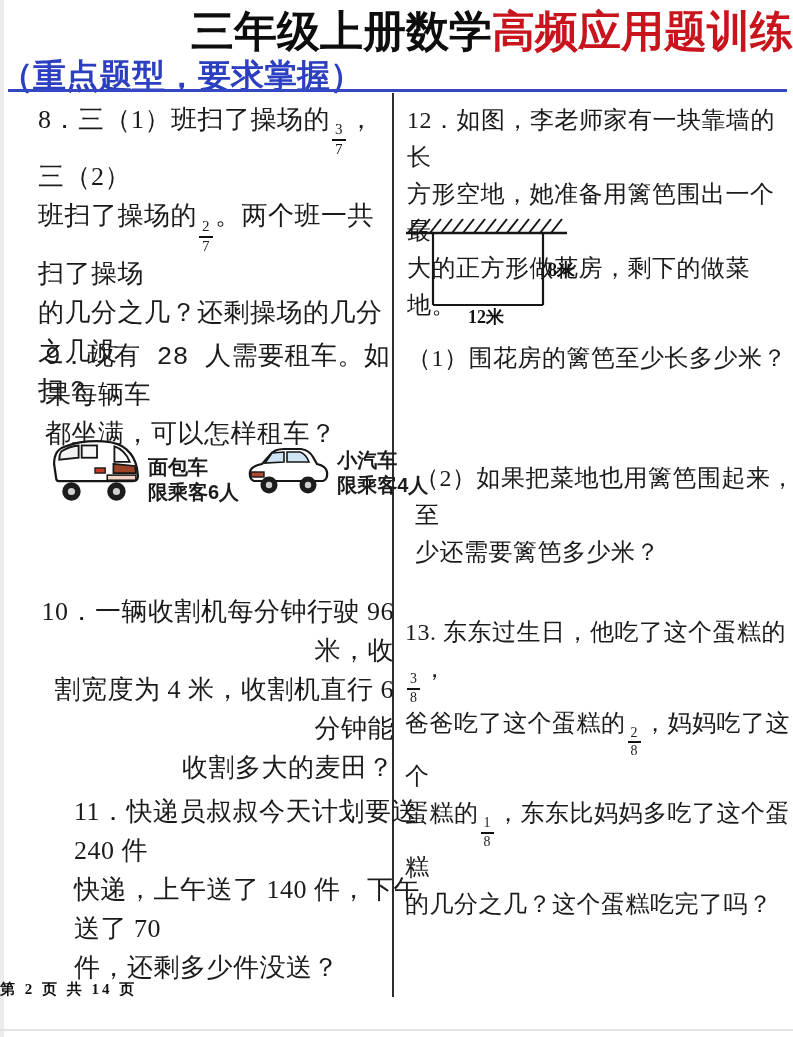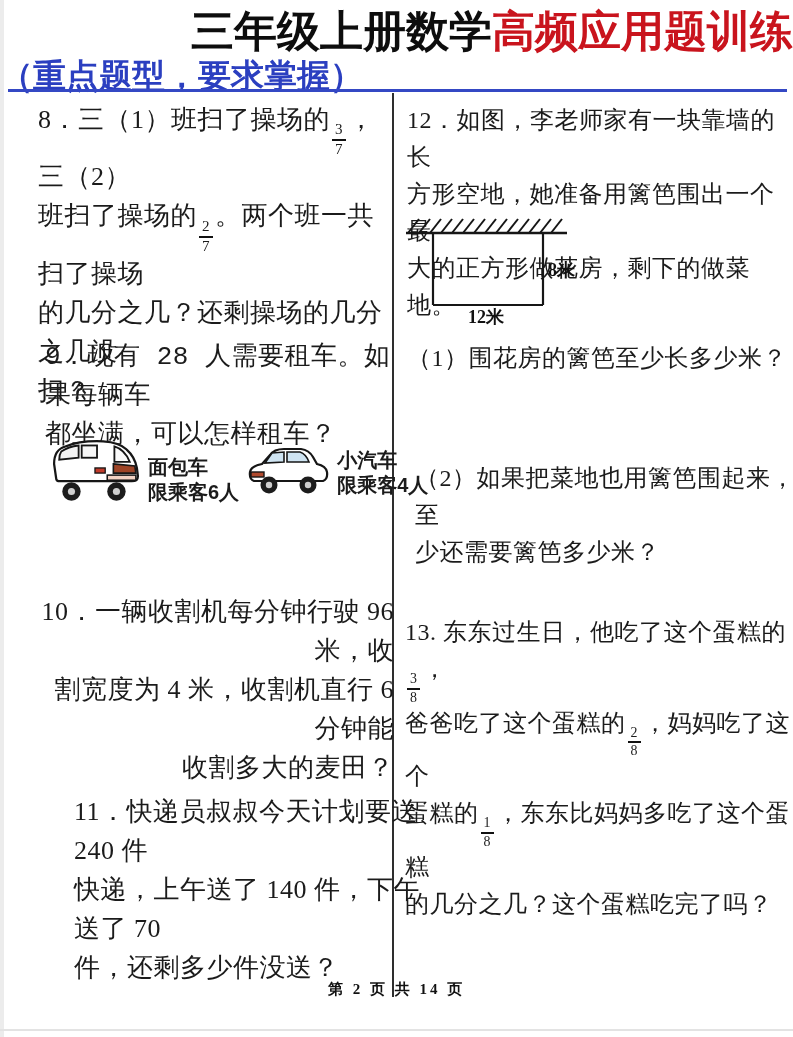--- a/index.html
+++ b/index.html
@@ -73,21 +73,21 @@
 
   
   .diagram{position:absolute;left:406px;top:213px;width:195px;height:112px;}
   .diagram text{
     font-family:"Liberation Serif","DejaVu Serif",serif;
     font-size:18px;fill:#111;font-weight:600;
   }
 
   
   .footer{
-    position:absolute;top:980px;left:0;width:100%;text-align:center;
+    position:absolute;top:980px;left:0;width:100%;text-align:left;
     font-size:15px;font-weight:700;letter-spacing:3px;color:#111;
   }
 </style>
 </head>
 <body>
 
 <div class="edge-left"></div>
 <div class="edge-bottom"></div>
 
 <h1 class="title"><span class="t-black">三年级上册数学</span><span class="t-red">高频应用题训练</span></h1>

